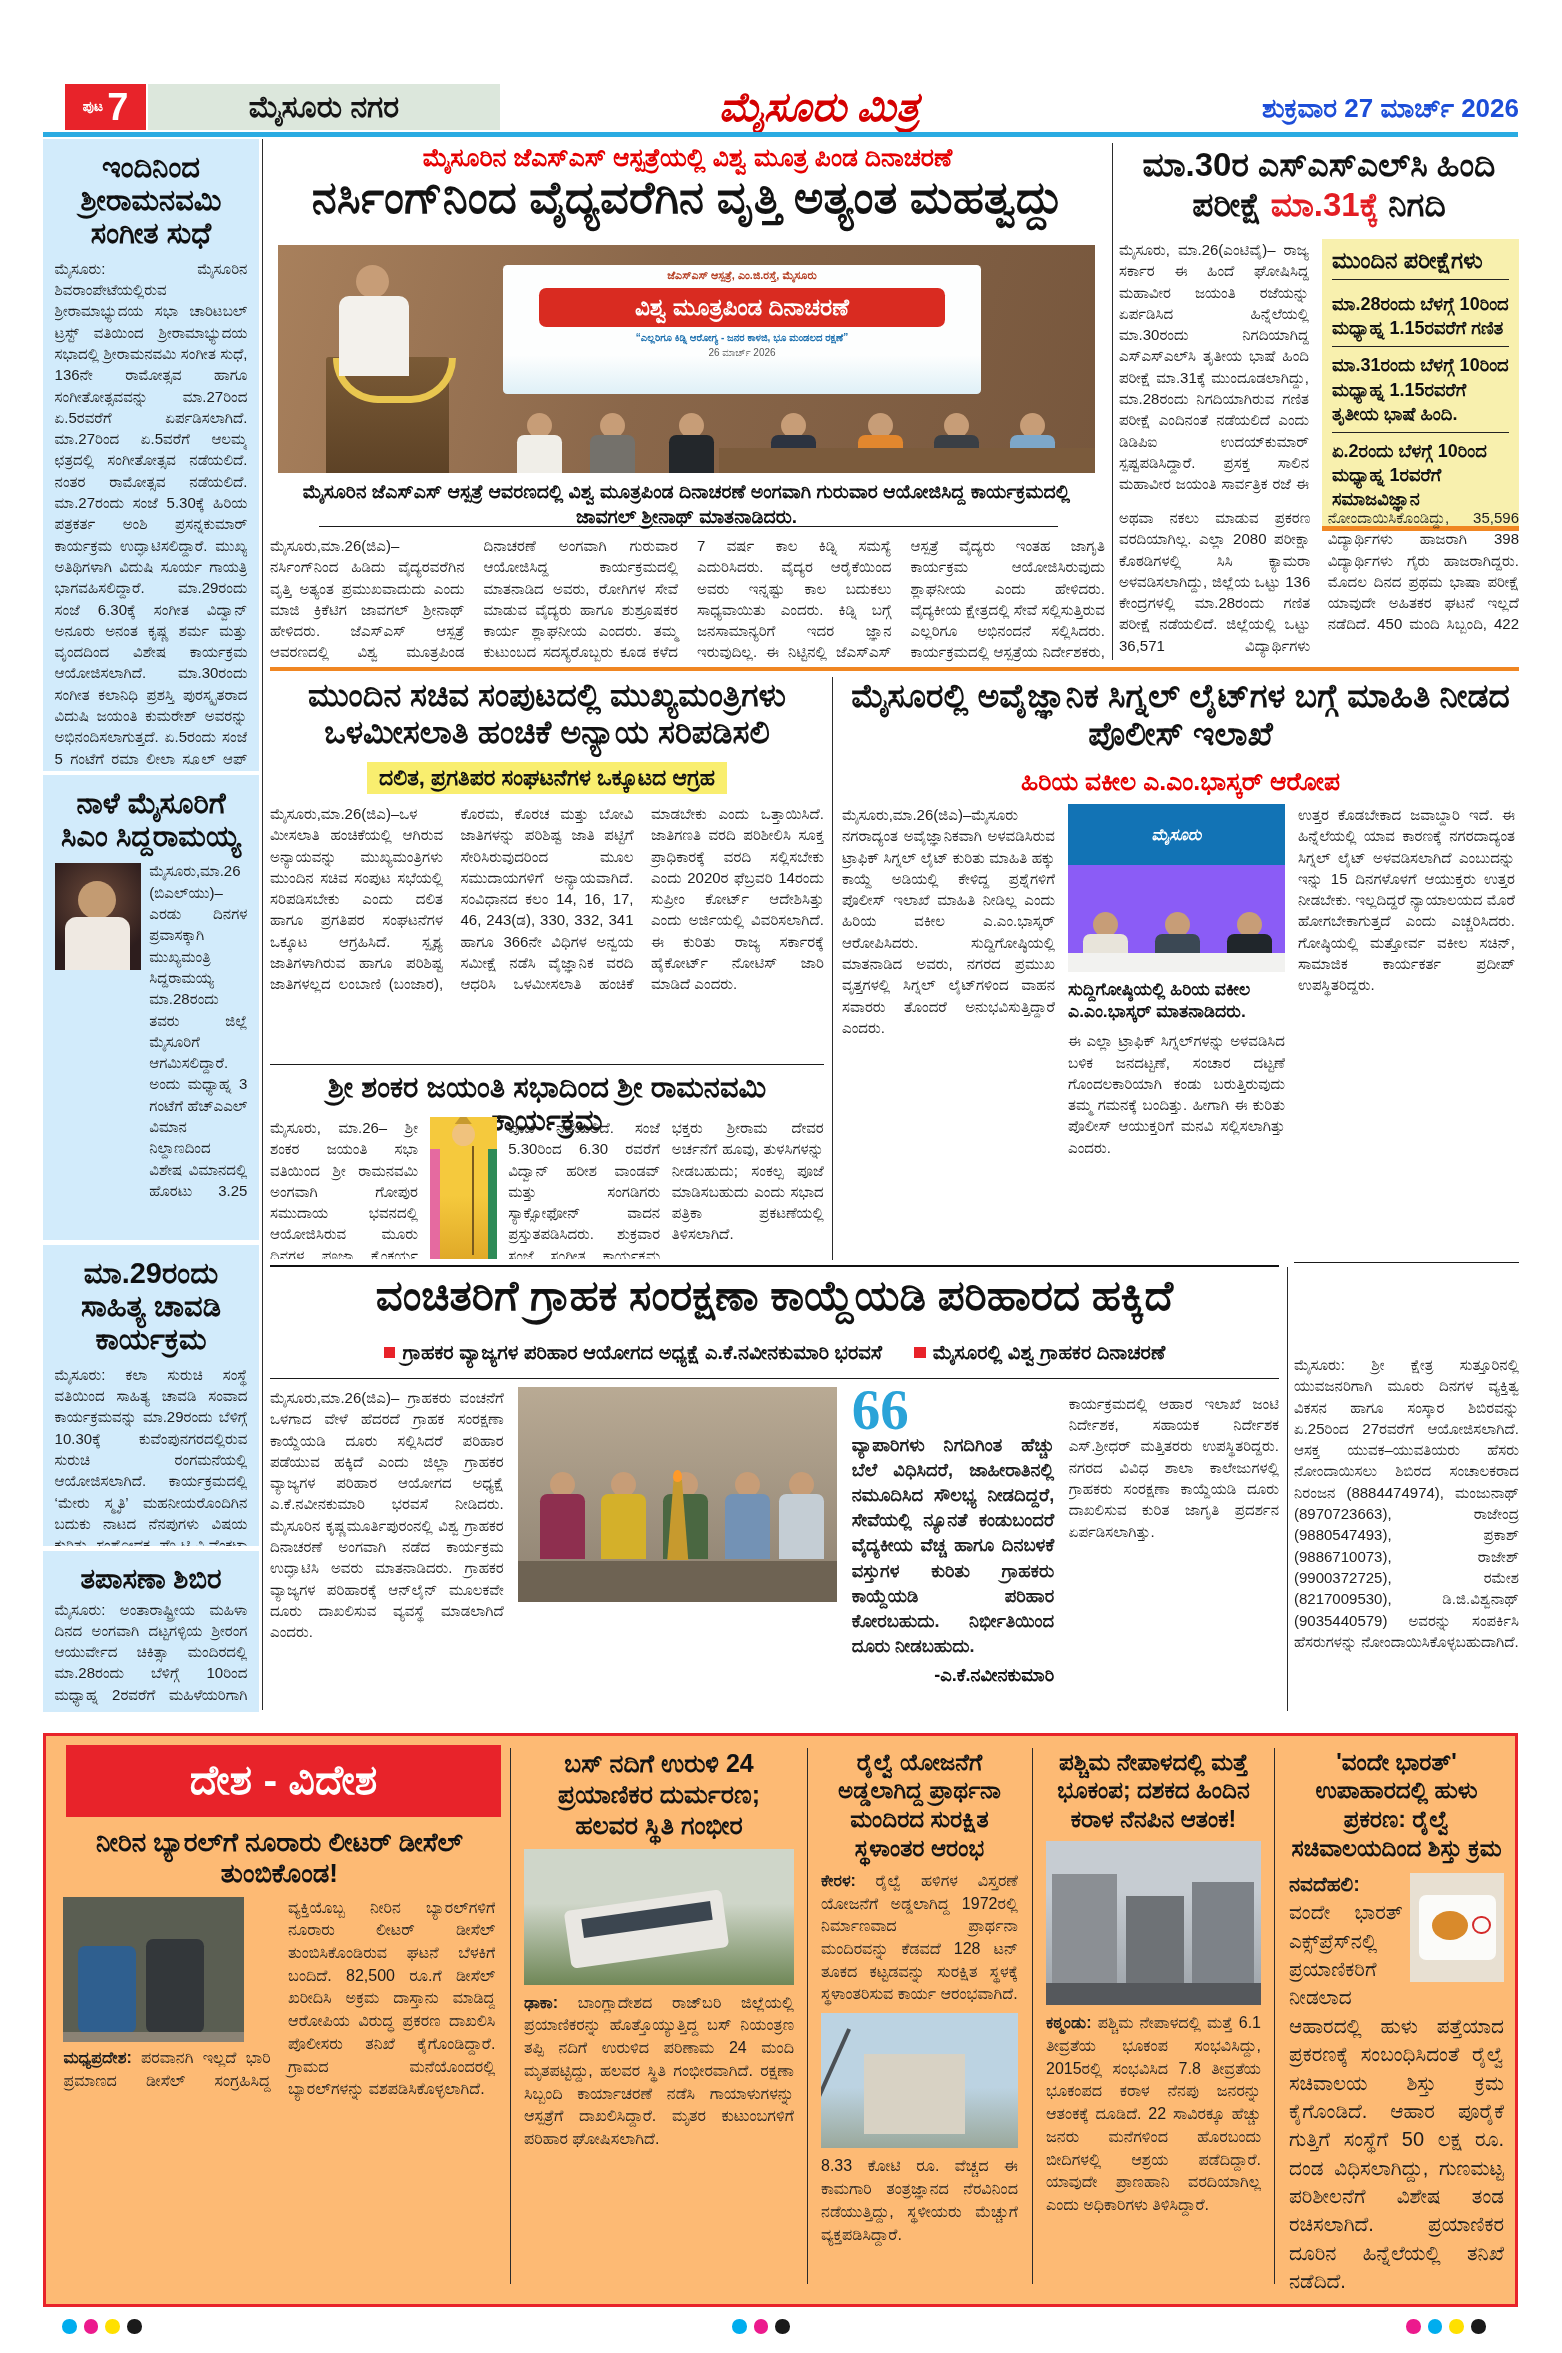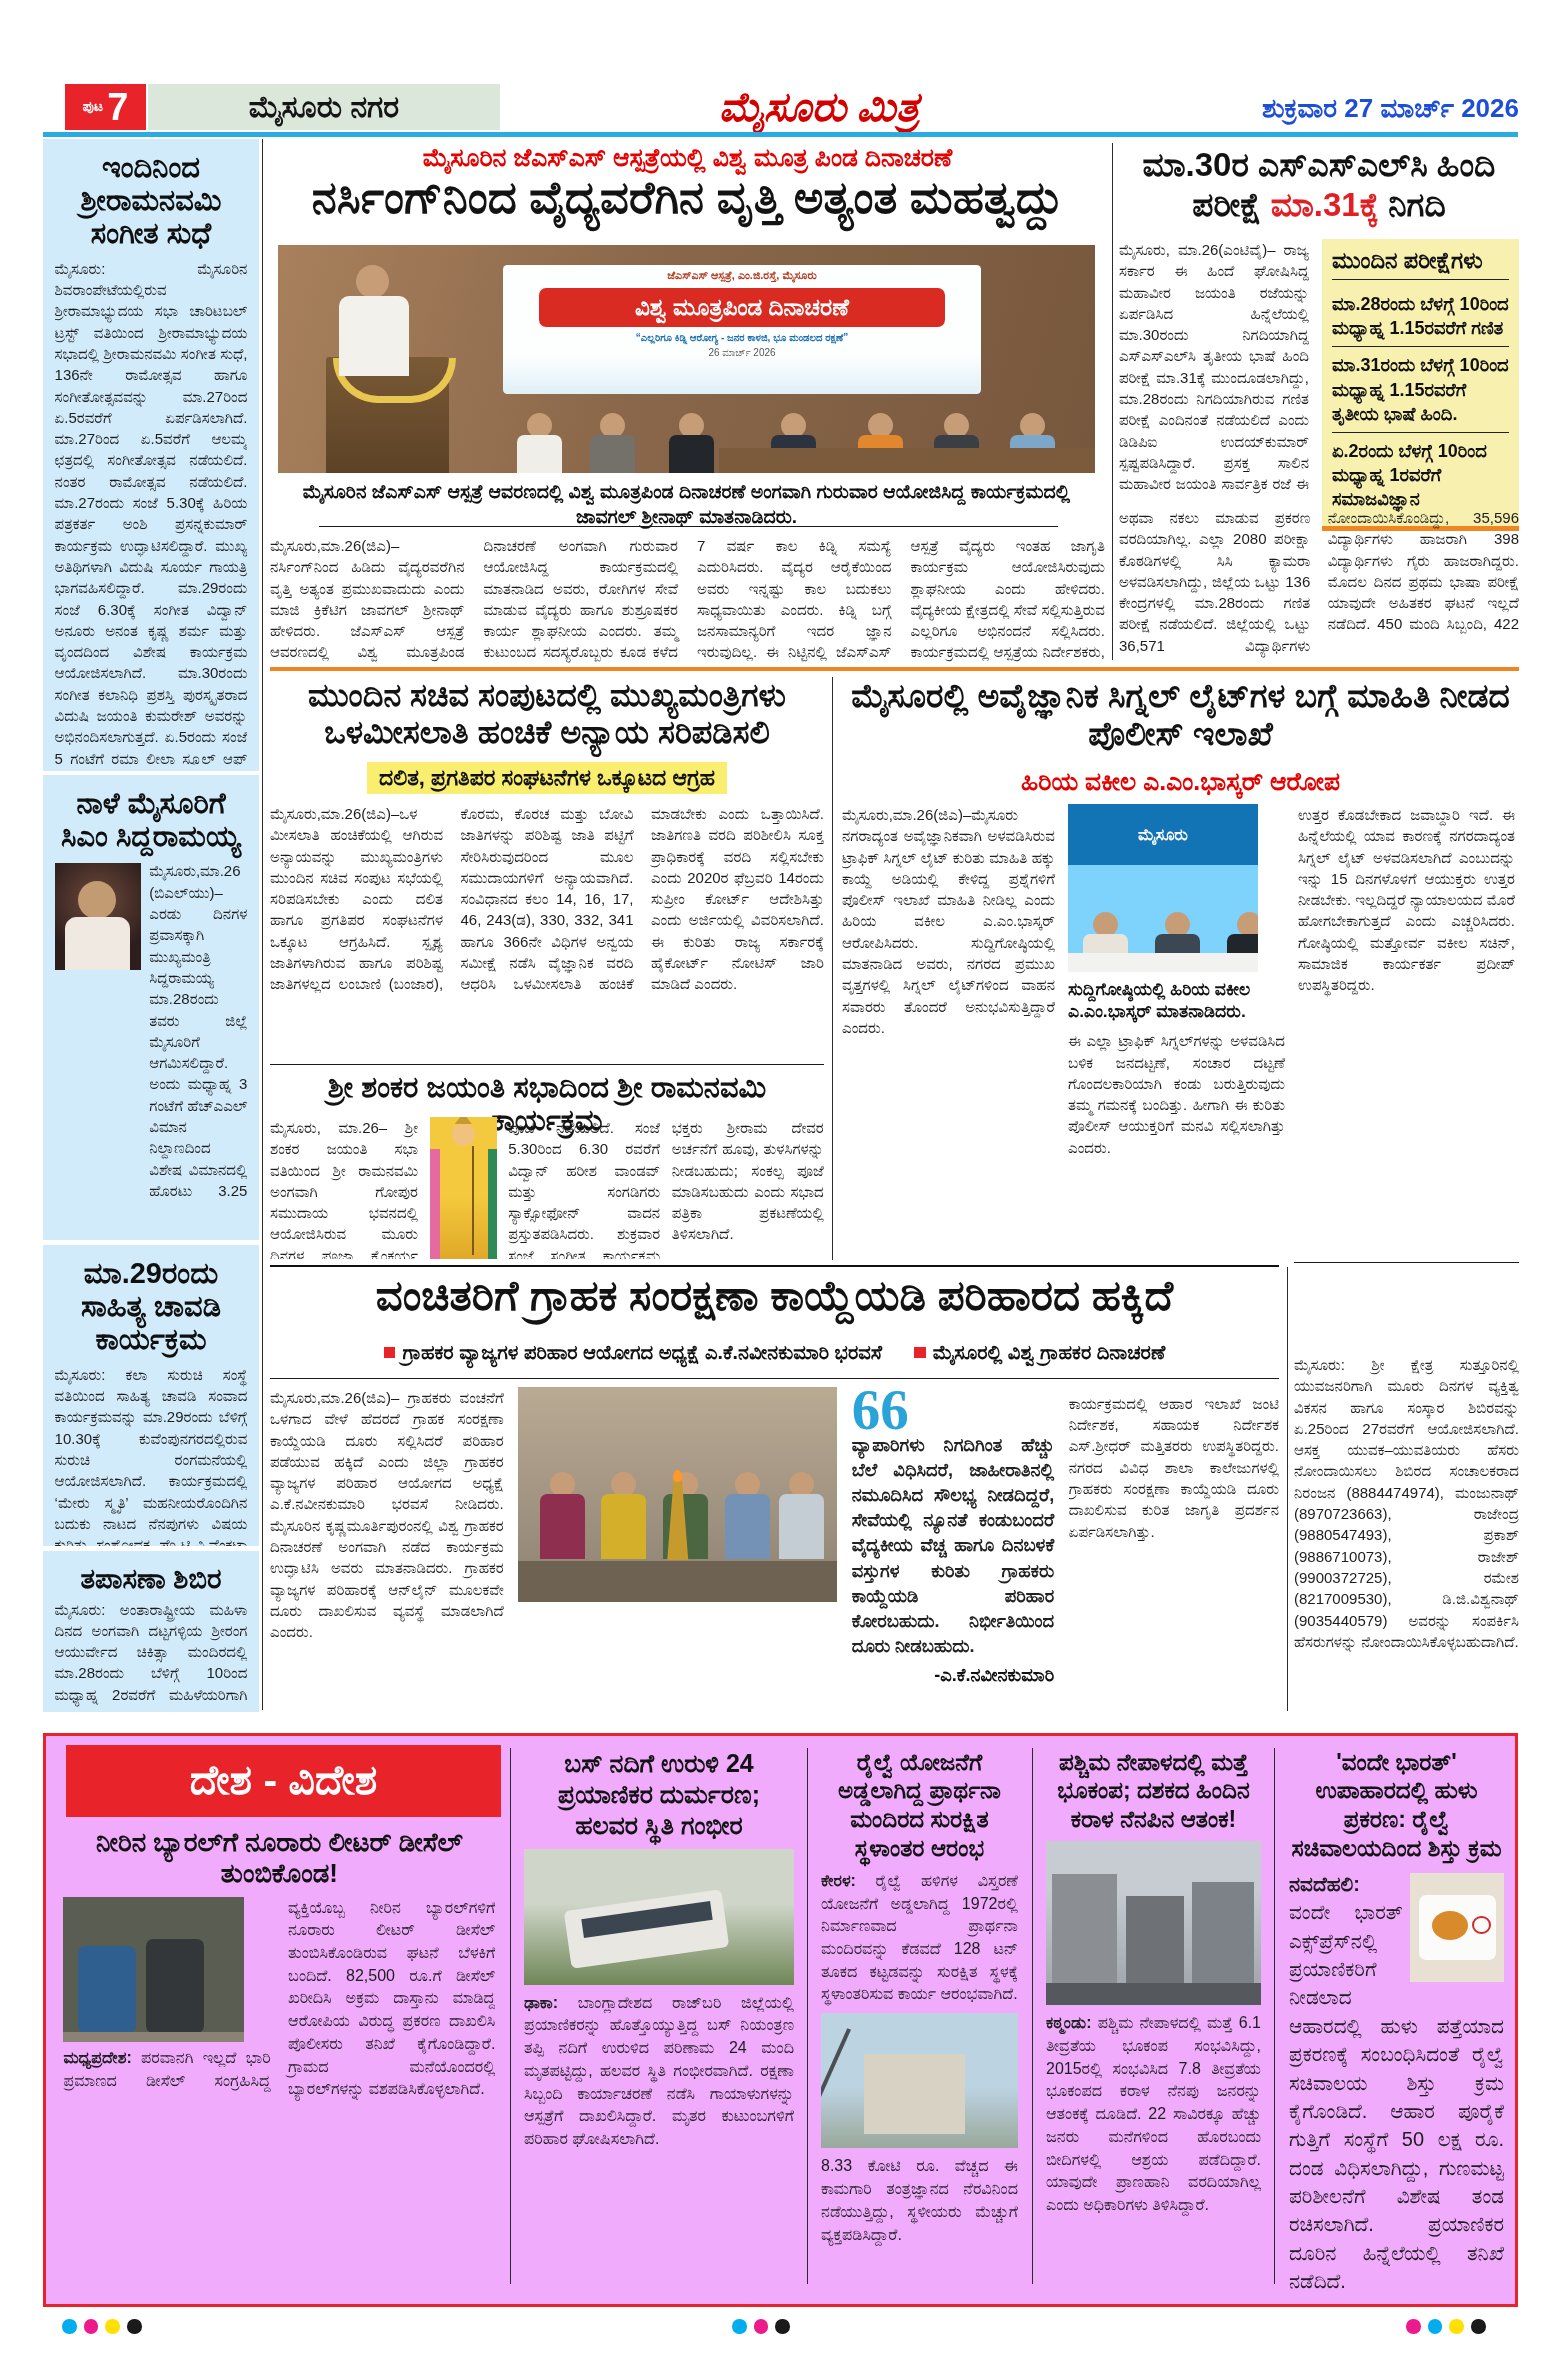--- a/index.html
+++ b/index.html
@@ -160,21 +160,21 @@
     <div class="bodytext" style="width:152px;height:142px;">ಪೂಜೆ ನಡೆಯಲಿದೆ. ಸಂಜೆ 5.30ರಿಂದ 6.30 ರವರೆಗೆ ವಿದ್ವಾನ್ ಹರೀಶ ವಾಂಡವ್ ಮತ್ತು ಸಂಗಡಿಗರು ಸ್ಯಾಕ್ಸೋಫೋನ್ ವಾದನ ಪ್ರಸ್ತುತಪಡಿಸಿದರು. ಶುಕ್ರವಾರ ಸಂಜೆ ಸಂಗೀತ ಕಾರ್ಯಕ್ರಮ ನಡೆಯಲಿದೆ.</div>
     <div class="bodytext" style="width:152px;height:142px;">ಭಕ್ತರು ಶ್ರೀರಾಮ ದೇವರ ಅರ್ಚನೆಗೆ ಹೂವು, ತುಳಸಿಗಳನ್ನು ನೀಡಬಹುದು; ಸಂಕಲ್ಪ ಪೂಜೆ ಮಾಡಿಸಬಹುದು ಎಂದು ಸಭಾದ ಪತ್ರಿಕಾ ಪ್ರಕಟಣೆಯಲ್ಲಿ ತಿಳಿಸಲಾಗಿದೆ.</div>
   </div>
 
   <div class="abs vrule" style="left:832px;top:677px;height:583px;"></div>
   <div class="abs hl" style="left:842px;top:677px;width:677px;font-size:33px;line-height:1.15;">ಮೈಸೂರಲ್ಲಿ ಅವೈಜ್ಞಾನಿಕ ಸಿಗ್ನಲ್ ಲೈಟ್‌ಗಳ ಬಗ್ಗೆ ಮಾಹಿತಿ ನೀಡದ ಪೊಲೀಸ್ ಇಲಾಖೆ</div>
   <div class="abs hl" style="left:842px;top:767px;width:677px;font-size:25px;color:#e60000;">ಹಿರಿಯ ವಕೀಲ ಎ.ಎಂ.ಭಾಸ್ಕರ್ ಆರೋಪ</div>
   <div class="abs" style="left:842px;top:804px;width:677px;display:flex;gap:13px;">
     <div class="bodytext" style="width:213px;height:455px;">ಮೈಸೂರು,ಮಾ.26(ಜಿಎ)–ಮೈಸೂರು ನಗರಾದ್ಯಂತ ಅವೈಜ್ಞಾನಿಕವಾಗಿ ಅಳವಡಿಸಿರುವ ಟ್ರಾಫಿಕ್ ಸಿಗ್ನಲ್ ಲೈಟ್ ಕುರಿತು ಮಾಹಿತಿ ಹಕ್ಕು ಕಾಯ್ದೆ ಅಡಿಯಲ್ಲಿ ಕೇಳಿದ್ದ ಪ್ರಶ್ನೆಗಳಿಗೆ ಪೊಲೀಸ್ ಇಲಾಖೆ ಮಾಹಿತಿ ನೀಡಿಲ್ಲ ಎಂದು ಹಿರಿಯ ವಕೀಲ ಎ.ಎಂ.ಭಾಸ್ಕರ್ ಆರೋಪಿಸಿದರು. ಸುದ್ದಿಗೋಷ್ಠಿಯಲ್ಲಿ ಮಾತನಾಡಿದ ಅವರು, ನಗರದ ಪ್ರಮುಖ ವೃತ್ತಗಳಲ್ಲಿ ಸಿಗ್ನಲ್ ಲೈಟ್‌ಗಳಿಂದ ವಾಹನ ಸವಾರರು ತೊಂದರೆ ಅನುಭವಿಸುತ್ತಿದ್ದಾರೆ ಎಂದರು.</div>
     <div style="width:217px;">
-      <div class="photo" style="width:190px;height:168px;background:#7dd3fc;">
+      <div class="photo" style="width:217px;height:168px;background:#8b5cf6;font-style:italic;">
         <div style="position:absolute;left:0;top:0;width:100%;height:61px;background:#1273b5;color:#fff;font-weight:bold;font-size:16px;display:flex;align-items:center;justify-content:center;">ಮೈಸೂರು</div>
         <div class="person" style="left:14.5px;">
             <div class="head"></div>
             <div class="shirt" style="background:#e8e4da;"></div>
           </div>
         <div class="person" style="left:87px;">
             <div class="head"></div>
             <div class="shirt" style="background:#3b4854;"></div>
           </div>
         <div class="person" style="left:159px;">
@@ -238,21 +238,21 @@
     <div style="width:207px;">
       <div style="font-size:57px;font-weight:bold;color:#2aa3d8;line-height:0.8;font-family:'Liberation Serif',serif;">66</div>
       <div style="font-weight:bold;font-size:18px;line-height:1.4;text-align:justify;color:#222;">ವ್ಯಾಪಾರಿಗಳು ನಿಗದಿಗಿಂತ ಹೆಚ್ಚು ಬೆಲೆ ವಿಧಿಸಿದರೆ, ಜಾಹೀರಾತಿನಲ್ಲಿ ನಮೂದಿಸಿದ ಸೌಲಭ್ಯ ನೀಡದಿದ್ದರೆ, ಸೇವೆಯಲ್ಲಿ ನ್ಯೂನತೆ ಕಂಡುಬಂದರೆ ವೈದ್ಯಕೀಯ ವೆಚ್ಚ ಹಾಗೂ ದಿನಬಳಕೆ ವಸ್ತುಗಳ ಕುರಿತು ಗ್ರಾಹಕರು ಕಾಯ್ದೆಯಡಿ ಪರಿಹಾರ ಕೋರಬಹುದು. ನಿರ್ಭೀತಿಯಿಂದ ದೂರು ನೀಡಬಹುದು.</div>
       <div style="font-weight:bold;font-size:18px;text-align:right;margin-top:5.8px;color:#111;">-ಎ.ಕೆ.ನವೀನಕುಮಾರಿ</div>
     </div>
     <div style="width:215px;">
       <div class="bodytext" style="height:155px;margin-top:5.8px;">ಕಾರ್ಯಕ್ರಮದಲ್ಲಿ ಆಹಾರ ಇಲಾಖೆ ಜಂಟಿ ನಿರ್ದೇಶಕ, ಸಹಾಯಕ ನಿರ್ದೇಶಕ ಎಸ್.ಶ್ರೀಧರ್ ಮತ್ತಿತರರು ಉಪಸ್ಥಿತರಿದ್ದರು. ನಗರದ ವಿವಿಧ ಶಾಲಾ ಕಾಲೇಜುಗಳಲ್ಲಿ ಗ್ರಾಹಕರು ಸಂರಕ್ಷಣಾ ಕಾಯ್ದೆಯಡಿ ದೂರು ದಾಖಲಿಸುವ ಕುರಿತ ಜಾಗೃತಿ ಪ್ರದರ್ಶನ ಏರ್ಪಡಿಸಲಾಗಿತ್ತು.</div>
     </div>
   </div>
 
-  <div class="abs" style="left:43px;top:1733px;width:1475px;height:574px;background:#f0abfc;border:3.6px solid #e8232a;box-sizing:border-box;">
+  <div class="abs" style="left:43px;top:1733px;width:1475px;height:574px;background:#fdba74;border:3.6px solid #e8232a;box-sizing:border-box;">
     <div class="abs" style="left:20px;top:8.7px;width:435px;height:72px;background:#e8232a;display:flex;align-items:center;justify-content:center;">
       <span style="color:#fff;font-weight:bold;font-size:41px;">ದೇಶ - ವಿದೇಶ</span>
     </div>
 
     <div class="abs vrule" style="left:464px;top:11.6px;height:536px;"></div>
     <div class="abs vrule" style="left:761px;top:11.6px;height:536px;"></div>
     <div class="abs vrule" style="left:986px;top:11.6px;height:536px;"></div>
     <div class="abs vrule" style="left:1228px;top:11.6px;height:536px;"></div>
 
     <div class="abs" style="left:17.4px;top:91px;width:432px;">

